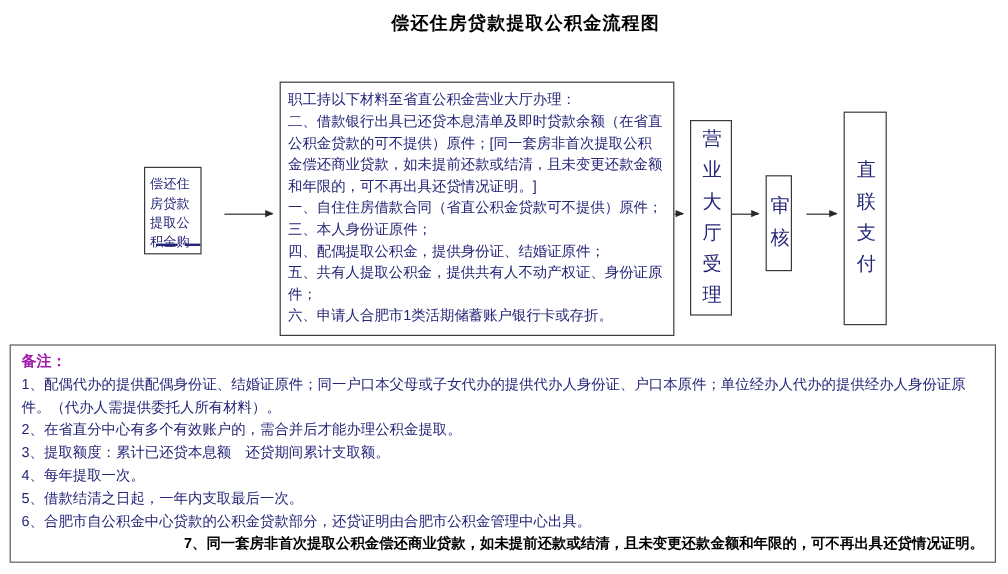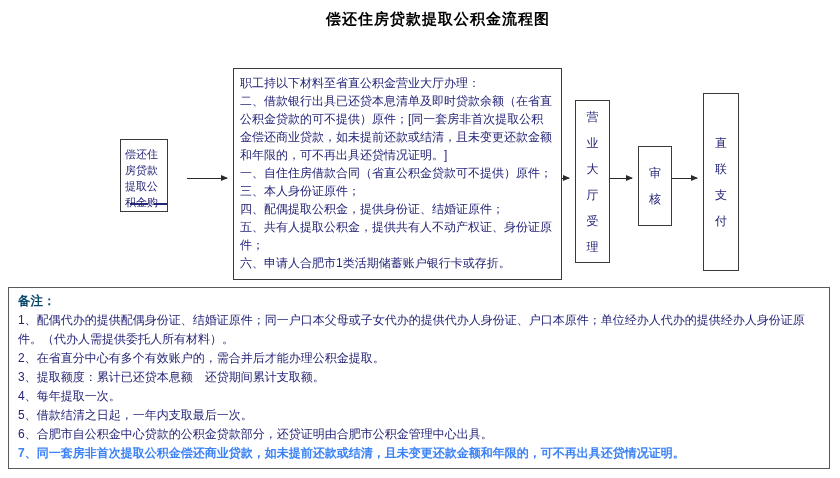--- a/index.html
+++ b/index.html
@@ -12,40 +12,40 @@
   
   .start-box{left:120px;top:139px;width:48px;height:73px;padding:6px 4px 0 4px;
              font-size:11px;line-height:16px;word-break:break-all;overflow:hidden;}
   .start-box::after{content:"";position:absolute;bottom:6px;left:9px;width:18px;height:2px;
                     background:#252578;box-shadow:24px 0 0 #252578;}
   
   .materials-box{left:233px;top:68px;width:329px;height:212px;padding:5px 6px;
                  font-size:12px;line-height:18px;word-break:break-all;overflow:hidden;}
   
   .vbox{display:flex;align-items:center;justify-content:center;text-align:center;
-        font-size:12px;line-height:26px;word-break:break-all;}
+        font-size:16px;line-height:26px;word-break:break-all;}
   .vbox .vlabel{width:14px;}
   .box-reception{left:575px;top:100px;width:35px;height:163px;}
-  .box-review{left:638px;top:146px;width:34px;height:80px;}
+  .box-review{left:638px;top:146px;width:22px;height:80px;}
   .box-payment{left:703px;top:93px;width:36px;height:178px;}
   
   .harrow{position:absolute;height:0;border-top:1px solid #2a2a2a;}
   .harrow::after{content:"";position:absolute;right:-1px;top:-4px;width:0;height:0;
                  border-left:7px solid #2a2a2a;border-top:3px solid transparent;
                  border-bottom:3px solid transparent;}
   .arrow1{left:187px;top:178px;width:40px;}
   .arrow2{left:562px;top:178px;width:7px;}
   .arrow3{left:610px;top:178px;width:22px;}
   .arrow4{left:672px;top:178px;width:25px;}
   
   .notes-box{left:8px;top:287px;width:822px;height:182px;border:1px solid #5a5a5a;
              padding:4px 9px;font-size:12px;line-height:19px;}
-  .notes-heading{font-weight:bold;color:#0c4a6e;font-size:12.5px;line-height:19px;}
+  .notes-heading{font-weight:bold;color:#a21caf;font-size:12.5px;line-height:19px;}
   .notes-list div{white-space:pre-wrap;}
-  .notes-list .bold{font-weight:bold;color:#3b82f6;}
+  .notes-list .bold{font-weight:bold;color:#000000;text-align:right;}
   .materials-list div{margin:0;}
 </style>
 </head>
 <body>
 
 <div class="page">
 
   <div class="title">偿还住房贷款提取公积金流程图</div>
 
   <div class="box start-box ink">

